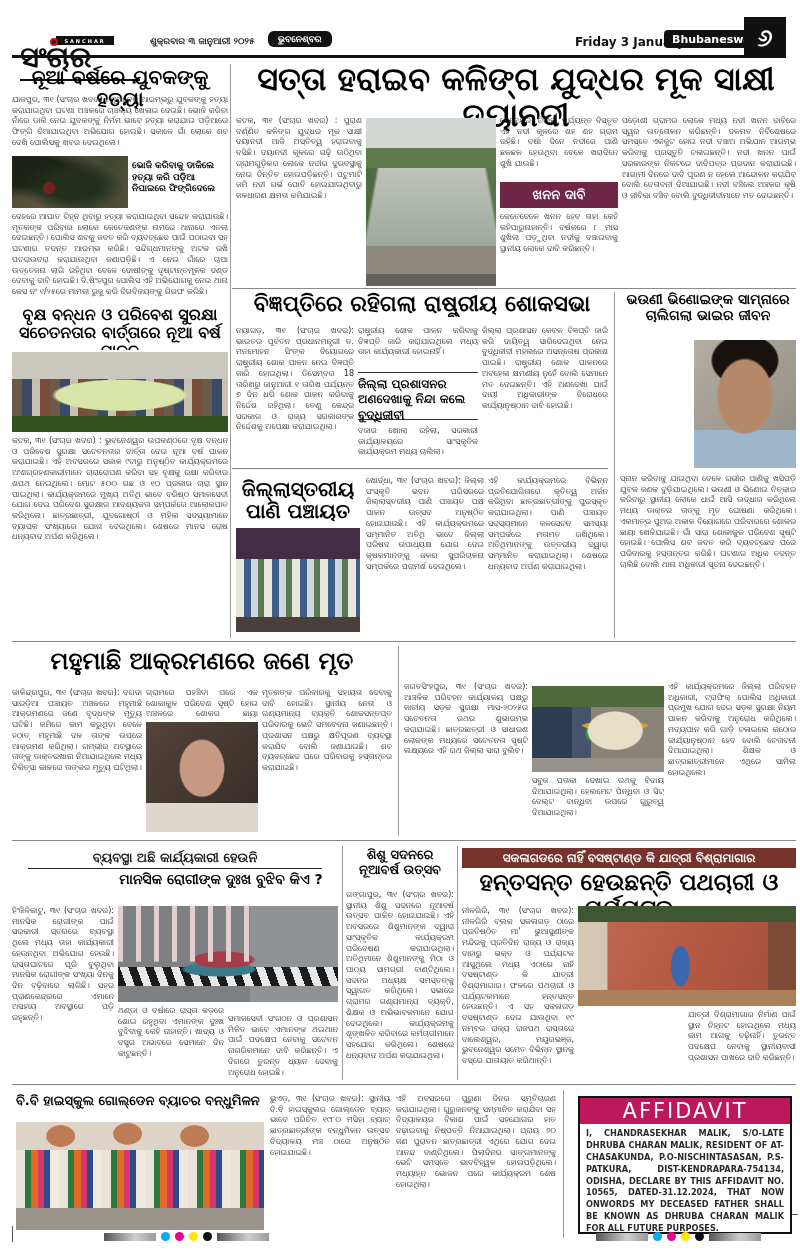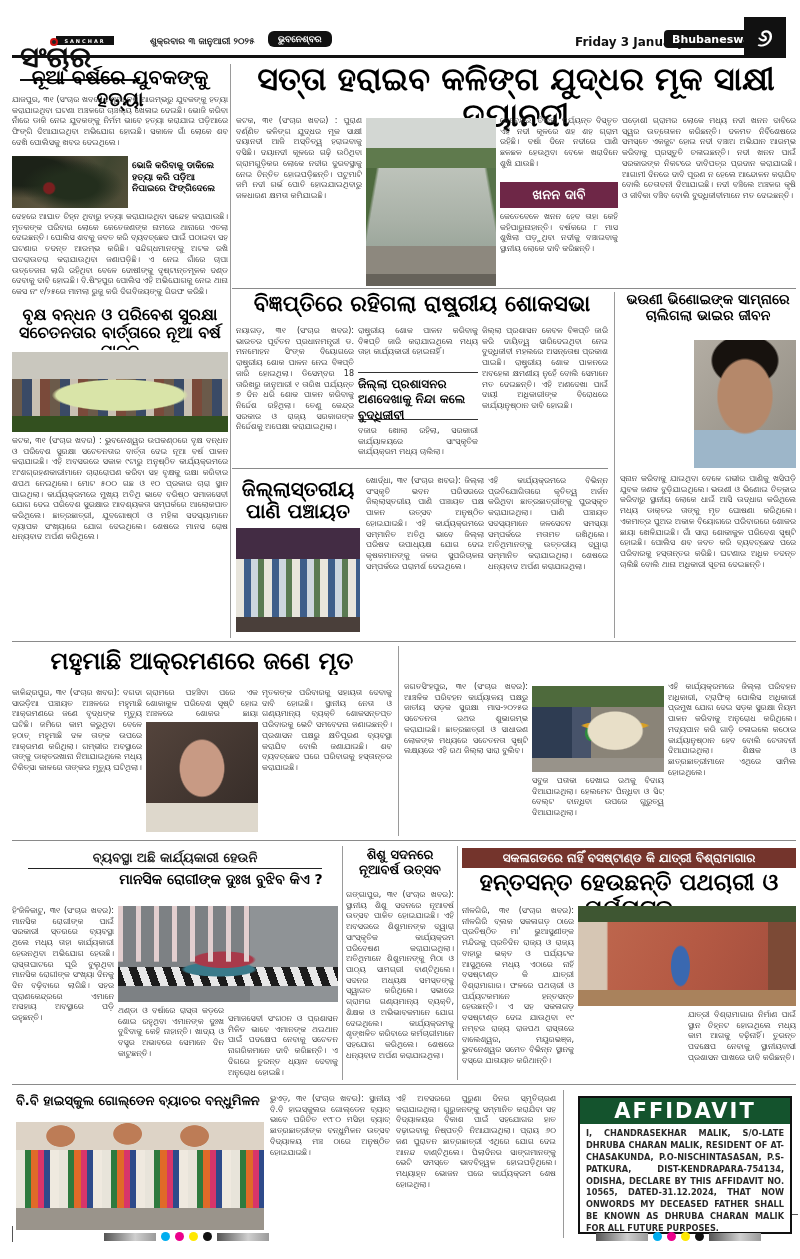--- a/index.html
+++ b/index.html
@@ -183,21 +183,21 @@
   <div class="abs hr" style="left:12px;top:1084px;width:784px;"></div>
 
   <div class="abs hl" style="left:16px;top:1094px;width:248px;font-size:13px;text-align:left;">ବି.ବି ହାଇସ୍କୁଲ ଗୋଲ୍ଡେନ ବ୍ୟାଚର ବନ୍ଧୁମିଳନ</div>
   <div class="abs photo ph-group" style="left:16px;top:1122px;width:248px;height:108px;"></div>
   <div class="abs bt" style="left:270px;top:1094px;width:120px;height:140px;">ଭୁଏଡ଼, ୩୧ (ସଂଚାର ଖବର): ସ୍ଥାନୀୟ ବି.ବି ହାଇସ୍କୁଲର ଗୋଲ୍ଡେନ ବ୍ୟାଚ୍ ଭାବେ ପରିଚିତ ୧୯୮୦ ମସିହା ବ୍ୟାଚ୍ ଛାତ୍ରଛାତ୍ରୀଙ୍କ ବନ୍ଧୁମିଳନ ଉତ୍ସବ ବିଦ୍ୟାଳୟ ମଞ୍ଚ ଠାରେ ଅନୁଷ୍ଠିତ ହୋଇଯାଇଛି।</div>
   <div class="abs bt" style="left:396px;top:1094px;width:160px;height:140px;">ଏହି ଅବସରରେ ପୁରୁଣା ଦିନର ସ୍ମୃତିଚାରଣ କରାଯାଇଥିଲା। ଗୁରୁଜନଙ୍କୁ ସମ୍ମାନିତ କରାଯିବା ସହ ବିଦ୍ୟାଳୟର ବିକାଶ ପାଇଁ ସହଯୋଗର ହାତ ବଢ଼ାଇବାକୁ ନିଷ୍ପତ୍ତି ନିଆଯାଇଥିଲା। ପ୍ରାୟ ୬୦ ଜଣ ପୁରାତନ ଛାତ୍ରଛାତ୍ରୀ ଏଥିରେ ଯୋଗ ଦେଇ ଆନନ୍ଦ ବାଣ୍ଟିଥିଲେ। ପିଲାଦିନର ସାଙ୍ଗମାନଙ୍କୁ ଭେଟି ସମସ୍ତେ ଭାବବିହ୍ୱଳ ହୋଇପଡ଼ିଥିଲେ। ମଧ୍ୟାହ୍ନ ଭୋଜନ ପରେ କାର୍ଯ୍ୟକ୍ରମ ଶେଷ ହୋଇଥିଲା।</div>
 
   <div class="abs vr" style="left:563px;top:1090px;height:148px;"></div>
 
   <div class="abs" style="left:578px;top:1096px;width:214px;height:138px;border:2px solid #111;">
-    <div style="background:#14532d;color:#fff;font-size:21px;font-weight:bold;letter-spacing:2px;text-align:center;height:26px;line-height:26px;">AFFIDAVIT</div>
+    <div style="background:#be185d;color:#fff;font-size:21px;font-weight:normal;letter-spacing:2px;text-align:center;height:26px;line-height:26px;">AFFIDAVIT</div>
     <div class="bt" style="font-size:8.2px;font-weight:bold;line-height:1.45;padding:4px 6px;height:100px;">I, CHANDRASEKHAR MALIK, S/O-LATE DHRUBA CHARAN MALIK, RESIDENT OF AT-CHASAKUNDA, P.O-NISCHINTASASAN, P.S- PATKURA, DIST-KENDRAPARA-754134, ODISHA, DECLARE BY THIS AFFIDAVIT NO. 10565, DATED-31.12.2024, THAT NOW ONWORDS MY DECEASED FATHER SHALL BE KNOWN AS DHRUBA CHARAN MALIK FOR ALL FUTURE PURPOSES.</div>
   </div>
 
   <div class="abs reggroup" style="left:104px;top:1232px;">
     <div class="regbar"></div>
     <div class="regdot" style="background:var(--reg_cyan,#00aeef);"></div>
     <div class="regdot" style="background:var(--reg_magenta,#ec008c);"></div>
     <div class="regdot" style="background:var(--reg_yellow,#ffe800);"></div>
     <div class="regdot" style="background:var(--reg_black,#111);"></div>
     <div class="regbar"></div>

